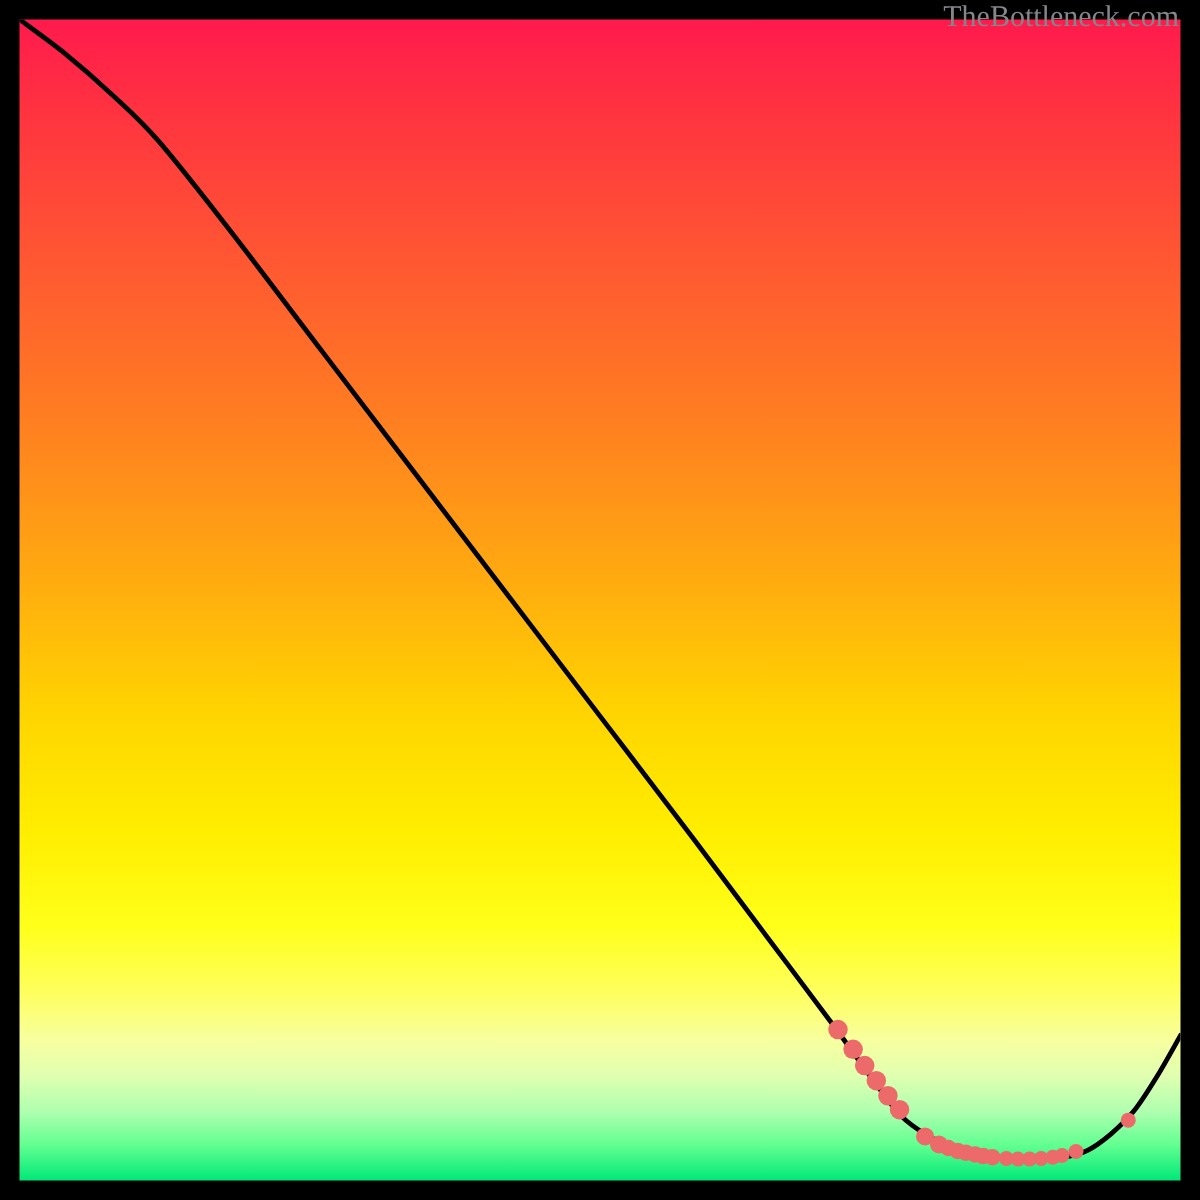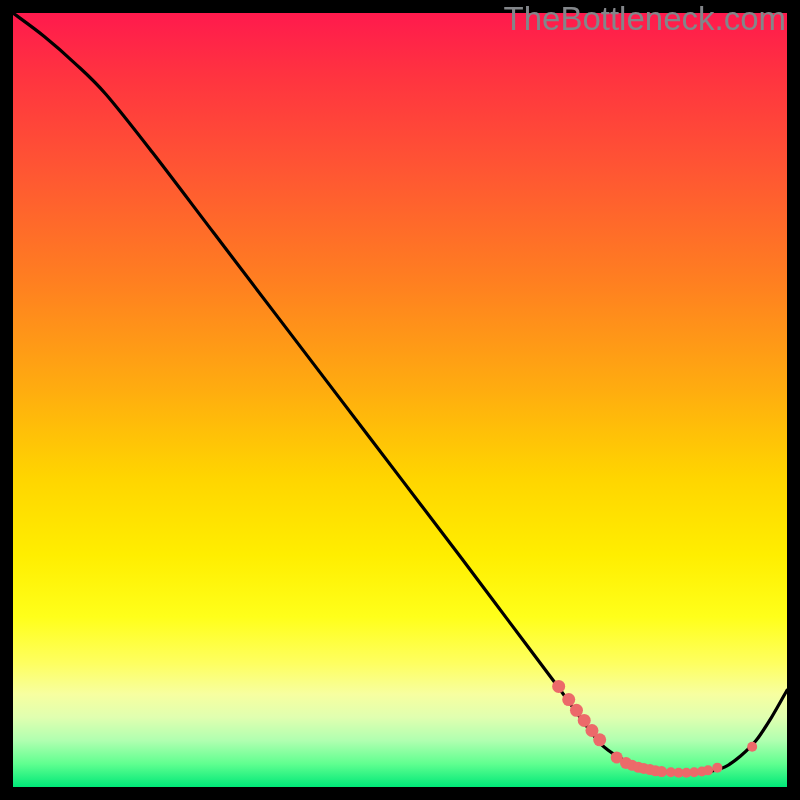--- a/index.html
+++ b/index.html
@@ -44,22 +44,22 @@
     position: absolute;
     left: 0;
     top: 0;
     width: 774px;
     height: 774px;
   }
   .watermark {
     position: absolute;
     top: 0px;
     right: 14px;
-    font-family: Liberation Sans, sans-serif;
-    font-size: 33px;
+    font-family: Liberation Serif, serif;
+    font-size: 20px;
     color: #83868a;
     font-weight: 500;
     letter-spacing: 0px;
   }
 </style>
 </head>
 <body>
 <div class="frame">
   <div class="plot">
     <svg class="curve" viewBox="0 0 774 774">

